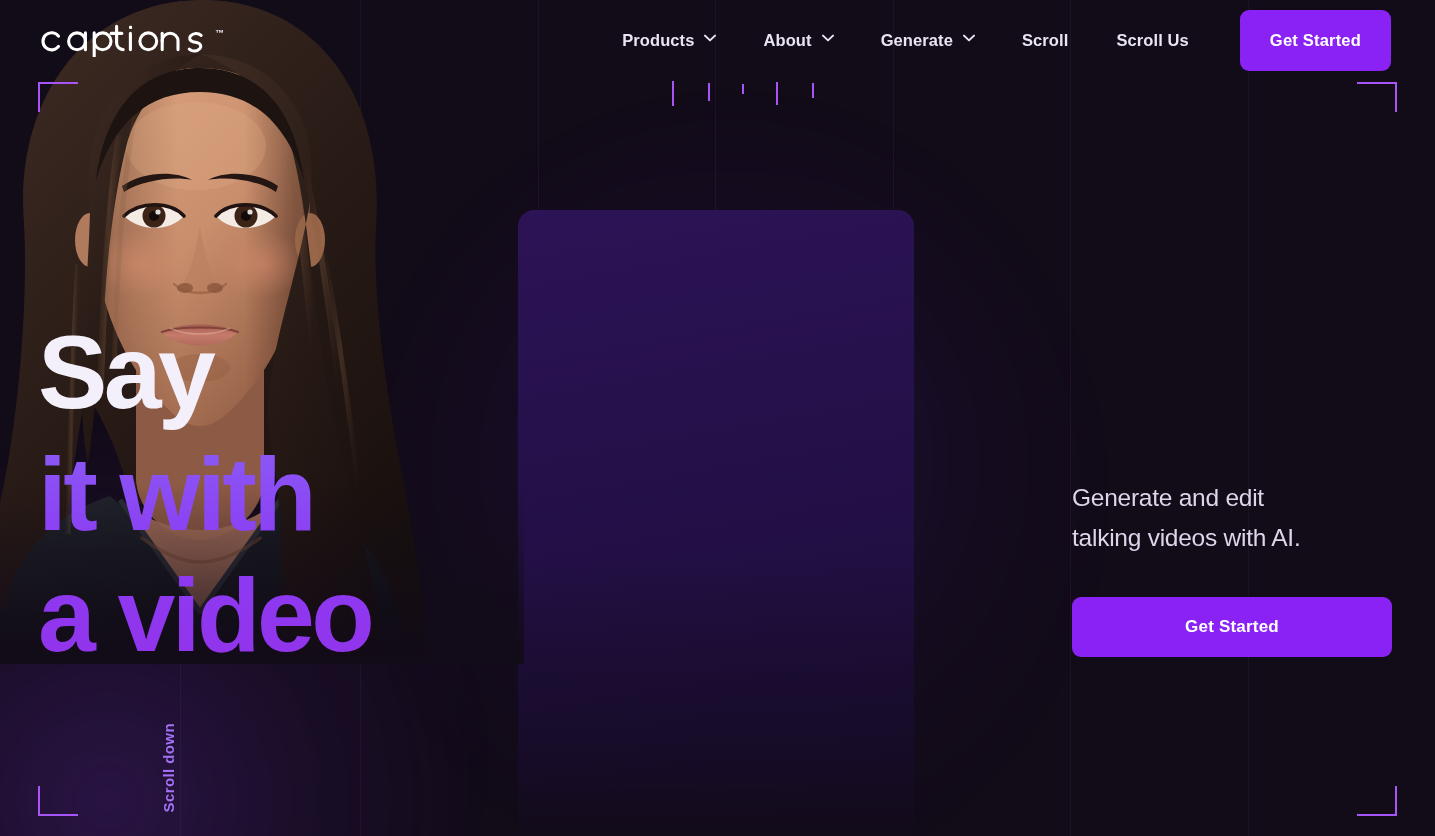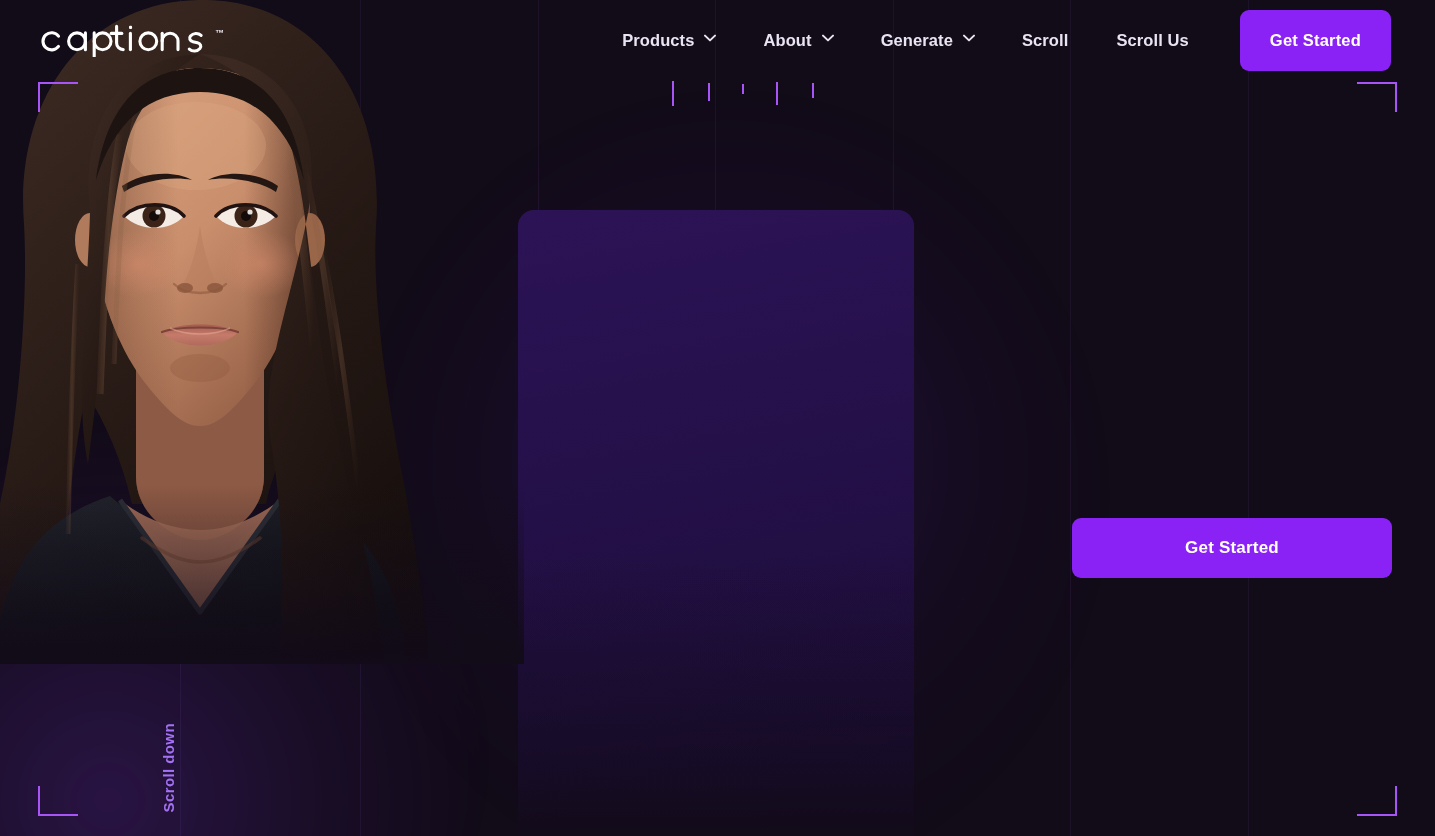--- a/index.html
+++ b/index.html
@@ -360,20 +360,29 @@
       <path d="M448 280 C466 370 478 470 492 580" stroke="url(#hairHi)" stroke-width="5" fill="none"></path>
       <path d="M204 300 C198 390 196 480 194 570" stroke="url(#hairHi)" stroke-width="5" fill="none"></path>
     </g>
 
     <path d="M222 216 C232 140 270 104 326 104 C382 104 420 140 430 216
              C412 158 378 128 326 128 C274 128 240 158 222 216 Z" fill="#1d1411"></path>
 
     <rect x="0" y="520" width="650" height="180" fill="url(#fadeBot)"></rect>
   </svg>
 
+  <h1 class="headline">
+    <span class="l1">Say</span>
+    <span class="l2">it with</span>
+    <span class="l3">a video</span>
+  </h1>
 
   <div class="scroll-down">Scroll down</div>
 
   <div class="right-col">
+    <p class="subhead">
+      <span>Generate and edit</span><br>
+      <span>talking videos with AI.</span>
+    </p>
     <button class="cta-main">Get Started</button>
   </div>
 
 </div>
 
 </body></html>

